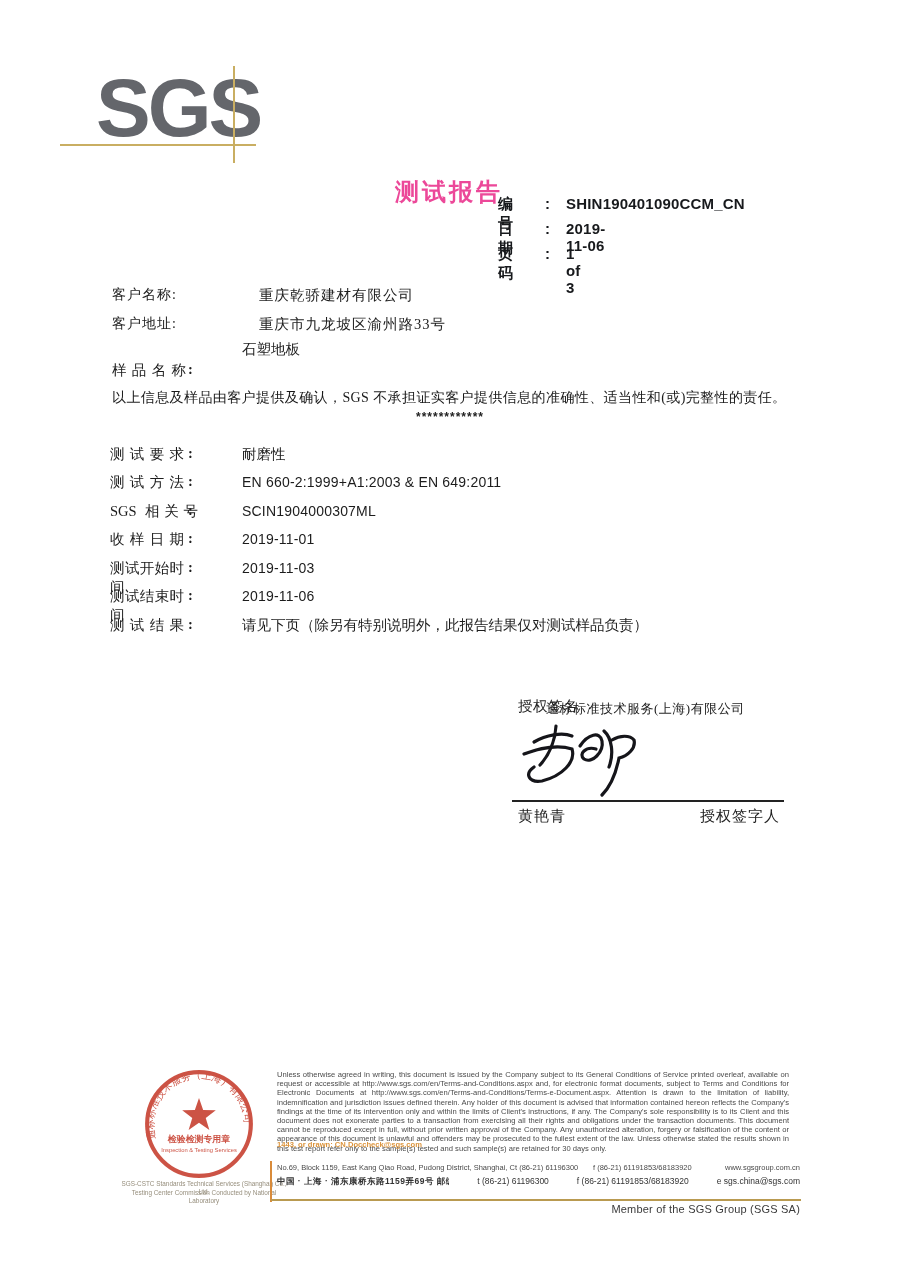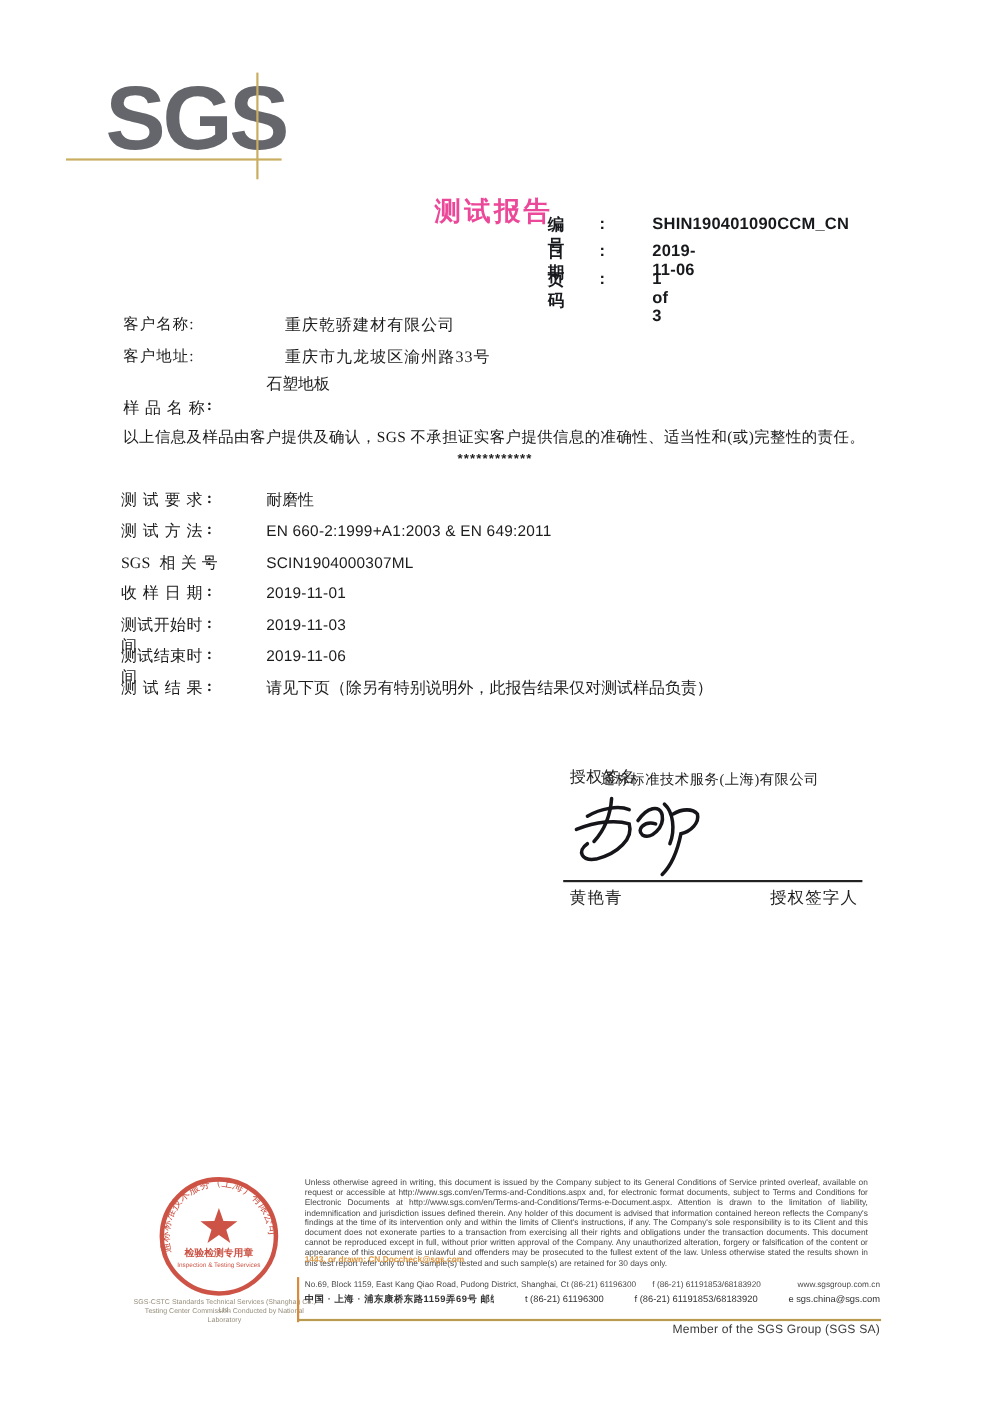--- a/index.html
+++ b/index.html
@@ -22,21 +22,21 @@
 
   
   .report-title{
     left:395px;top:176px;font-size:24px;font-weight:bold;letter-spacing:3px;
     color:#ec4899;
   }
   .meta-row{height:25px;font-size:15px;font-weight:bold;color:#17191c;
     font-family:"Liberation Sans","DejaVu Sans",sans-serif;}
   .meta-label{position:absolute;left:498px;}
   .meta-colon{position:absolute;left:545px;}
-  .meta-value{position:absolute;left:593px;letter-spacing:.2px;}
+  .meta-value{position:absolute;left:566px;letter-spacing:.2px;}
 
   
   .row-label{
     position:absolute;left:110px;width:74px;font-size:14.5px;color:#1c1c1c;
     text-align:justify;text-align-last:justify;
   }
   .row-colon{position:absolute;left:188px;font-size:14.5px;font-weight:bold;}
   .row-value{position:absolute;left:242px;font-size:14.5px;color:#1c1c1c;white-space:nowrap;}
   .v-lat{font-family:"Liberation Sans","DejaVu Sans",sans-serif;font-size:14px;letter-spacing:.2px;}
   .client-label{position:absolute;left:112px;font-size:14px;letter-spacing:1px;color:#1c1c1c;}

